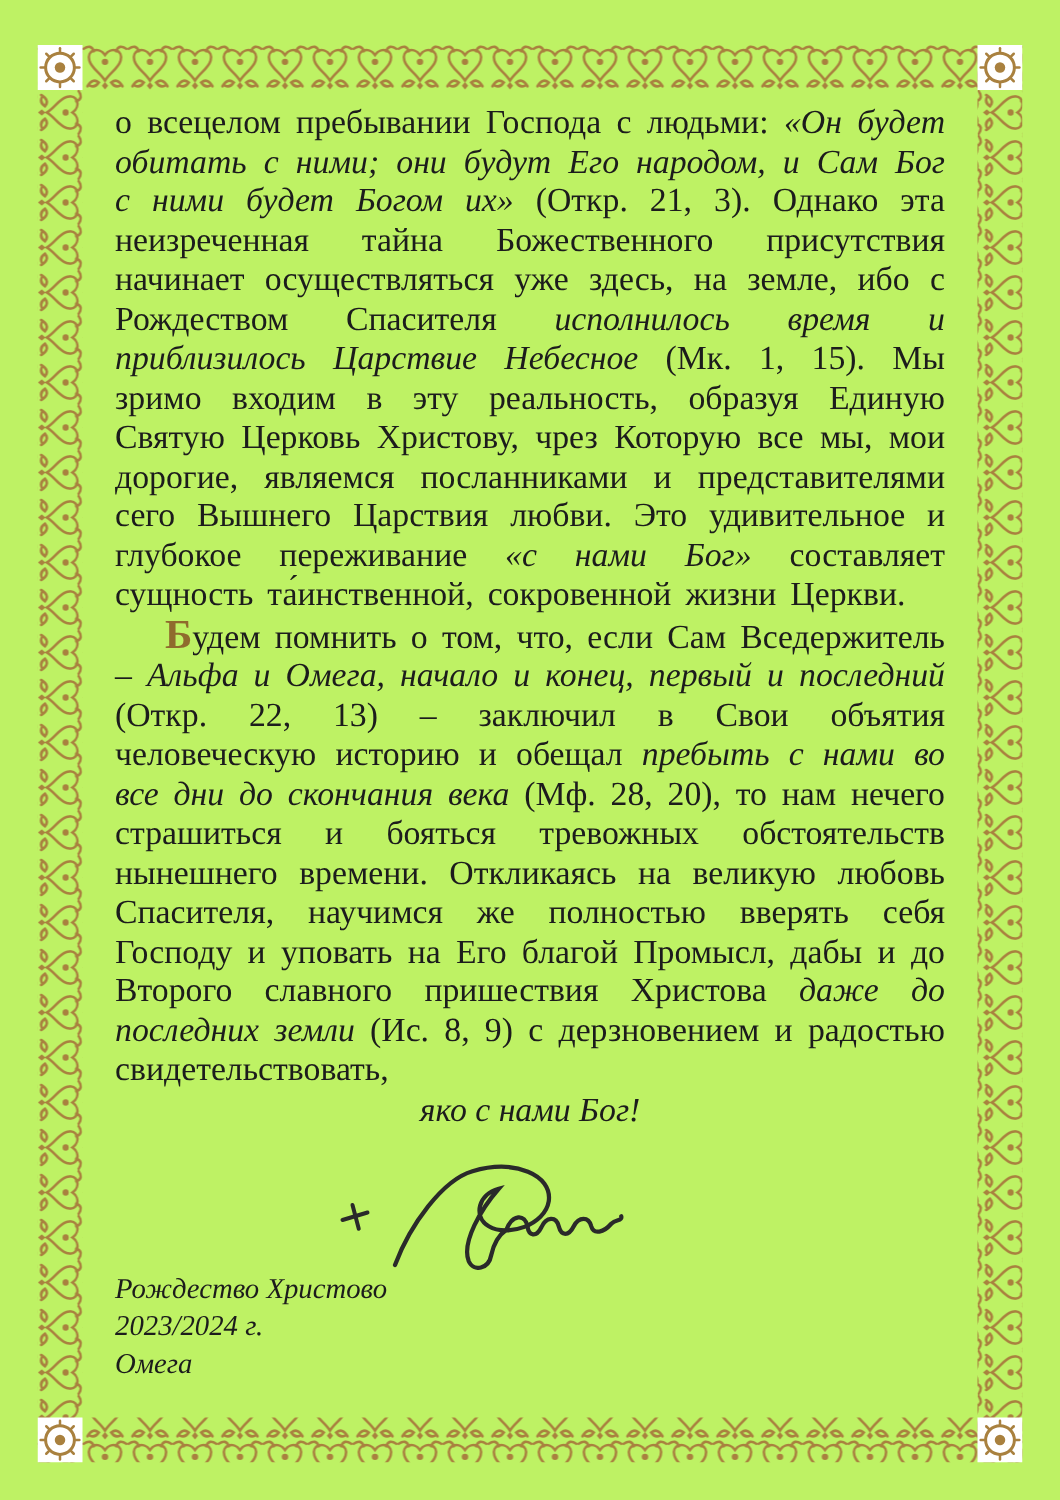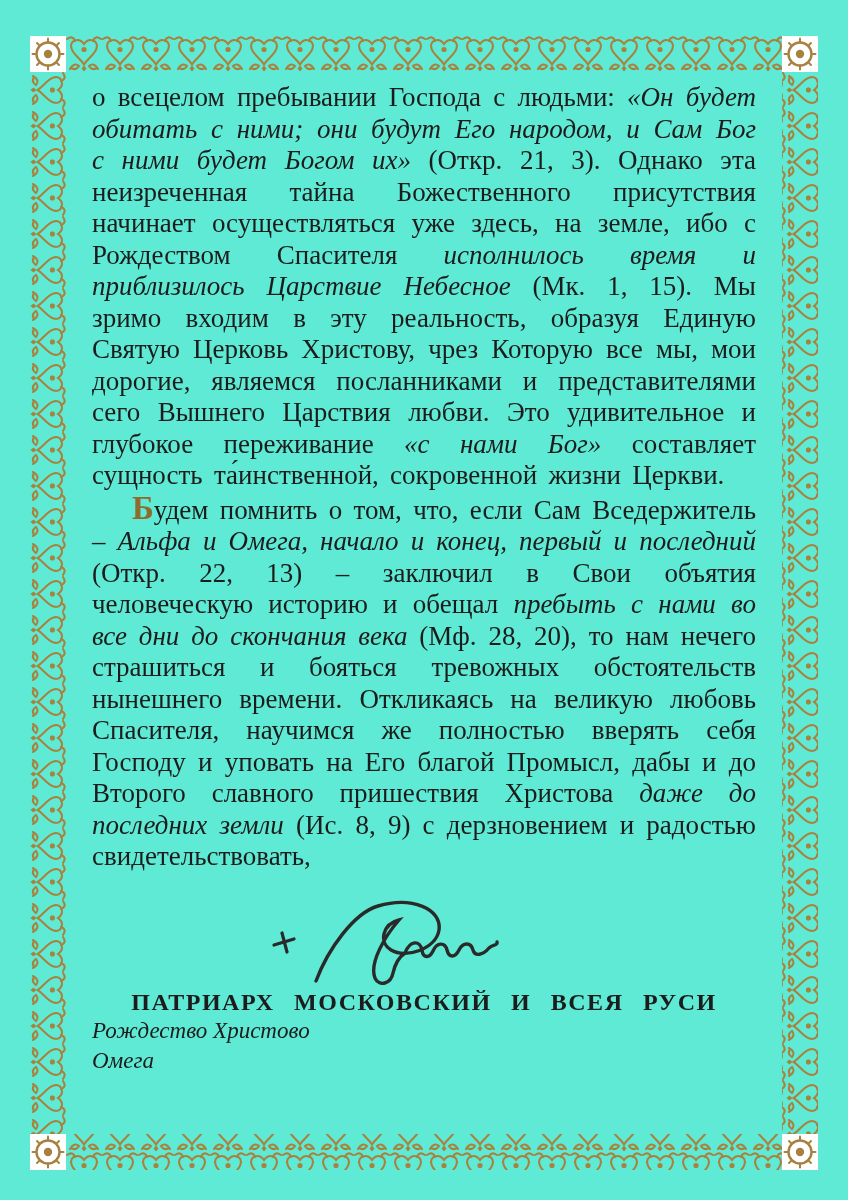--- a/index.html
+++ b/index.html
@@ -1,19 +1,19 @@
 <!DOCTYPE html>
 <html><head>
 <meta charset="utf-8">
 <style>
   html,body{margin:0;padding:0;background:#ffffff;}
   .page{
     position:relative;
     width:848px;height:1200px;
-    background:#5eead4;
+    background:#bef264;
     overflow:hidden;
     font-family:"Liberation Serif", serif;
     color:#1c1c1c;
   }
   .border-svg{position:absolute;left:30px;top:36px;}
   .letter{
     position:absolute;
     left:92px;
     width:664px;
     top:82px;
@@ -109,36 +109,37 @@
     <use href="#rose" x="752" y="0"></use>
     <use href="#rose" x="0" y="1098"></use>
     <use href="#rose" x="752" y="1098"></use>
   </svg>
 
   <div class="letter">
 
     <div>
         <p class="para justify"><span>о всецелом пребывании Господа с людьми: </span><span class="it">«Он будет обитать с ними; они будут Его народом, и Сам Бог с ними будет Богом их»</span><span> (Откр. 21, 3). Однако эта неизреченная тайна Божественного присутствия начинает осуществляться уже здесь, на земле, ибо с Рождеством Спасителя </span><span class="it">исполнилось время и приблизилось Царствие Небесное</span><span> (Мк. 1, 15). Мы зримо входим в эту реальность, образуя Единую Святую Церковь Христову, чрез Которую все мы, мои дорогие, являемся посланниками и представителями сего Вышнего Царствия любви. Это удивительное и глубокое переживание </span><span class="it">«с нами Бог»</span><span> составляет сущность та́инственной, сокровенной жизни Церкви.</span></p>
         <p class="para justify indent"><span class="dropcap">Б</span><span>удем помнить о том, что, если Сам Вседержитель – </span><span class="it">Альфа и Омега, начало и конец, первый и последний</span><span> (Откр. 22, 13) – заключил в Свои объятия человеческую историю и обещал </span><span class="it">пребыть с нами во все дни до скончания века</span><span> (Мф. 28, 20), то нам нечего страшиться и бояться тревожных обстоятельств нынешнего времени. Откликаясь на великую любовь Спасителя, научимся же полностью вверять себя Господу и уповать на Его благой Промысл, дабы и до Второго славного пришествия Христова </span><span class="it">даже до последних земли</span><span> (Ис. 8, 9) с дерзновением и радостью свидетельствовать,</span></p>
+        <p class="para center"><span class="it">яко с нами Бог!</span></p>
       </div>
 
     <div class="sig-wrap">
       <svg width="360" height="102" viewBox="0 0 360 102" aria-hidden="true">
         <g fill="none" stroke="#2a2a2a" stroke-width="3.2" stroke-linecap="round">
           <path d="M30 62 L50 56"></path>
           <path d="M38 50 L43 69"></path>
         </g>
         <g fill="none" stroke="#2a2a2a" stroke-width="3.4" stroke-linecap="round">
           <path d="M72 98 C84 66 110 30 134 23 C168 13 198 26 195 47 C192 66 162 76 147 67 C134 59 139 41 155 37 C141 53 125 80 131 95 C135 104 147 101 149 90 C151 81 155 74 161 70"></path>
           <path d="M161 70 C166 57 176 57 178 67 C179 75 185 76 189 68 C193 59 201 59 203 67 C205 75 211 75 215 67 C219 59 227 59 229 67 C231 74 239 72 245 65 C249 61 254 63 253 59"></path>
         </g>
       </svg>
     </div>
 
-    <div class="title">ПАТРИАРХ МОСКОВСКИЙ И ВСЕЯ РУСИ</div>
 
     <div class="footer">
         <div class="foot-line">Рождество Христово</div>
+        <div class="foot-line">2023/2024 г.</div>
         <div class="foot-line">Омега</div>
       </div>
 
   </div>
 </div>
 
 </body></html>

